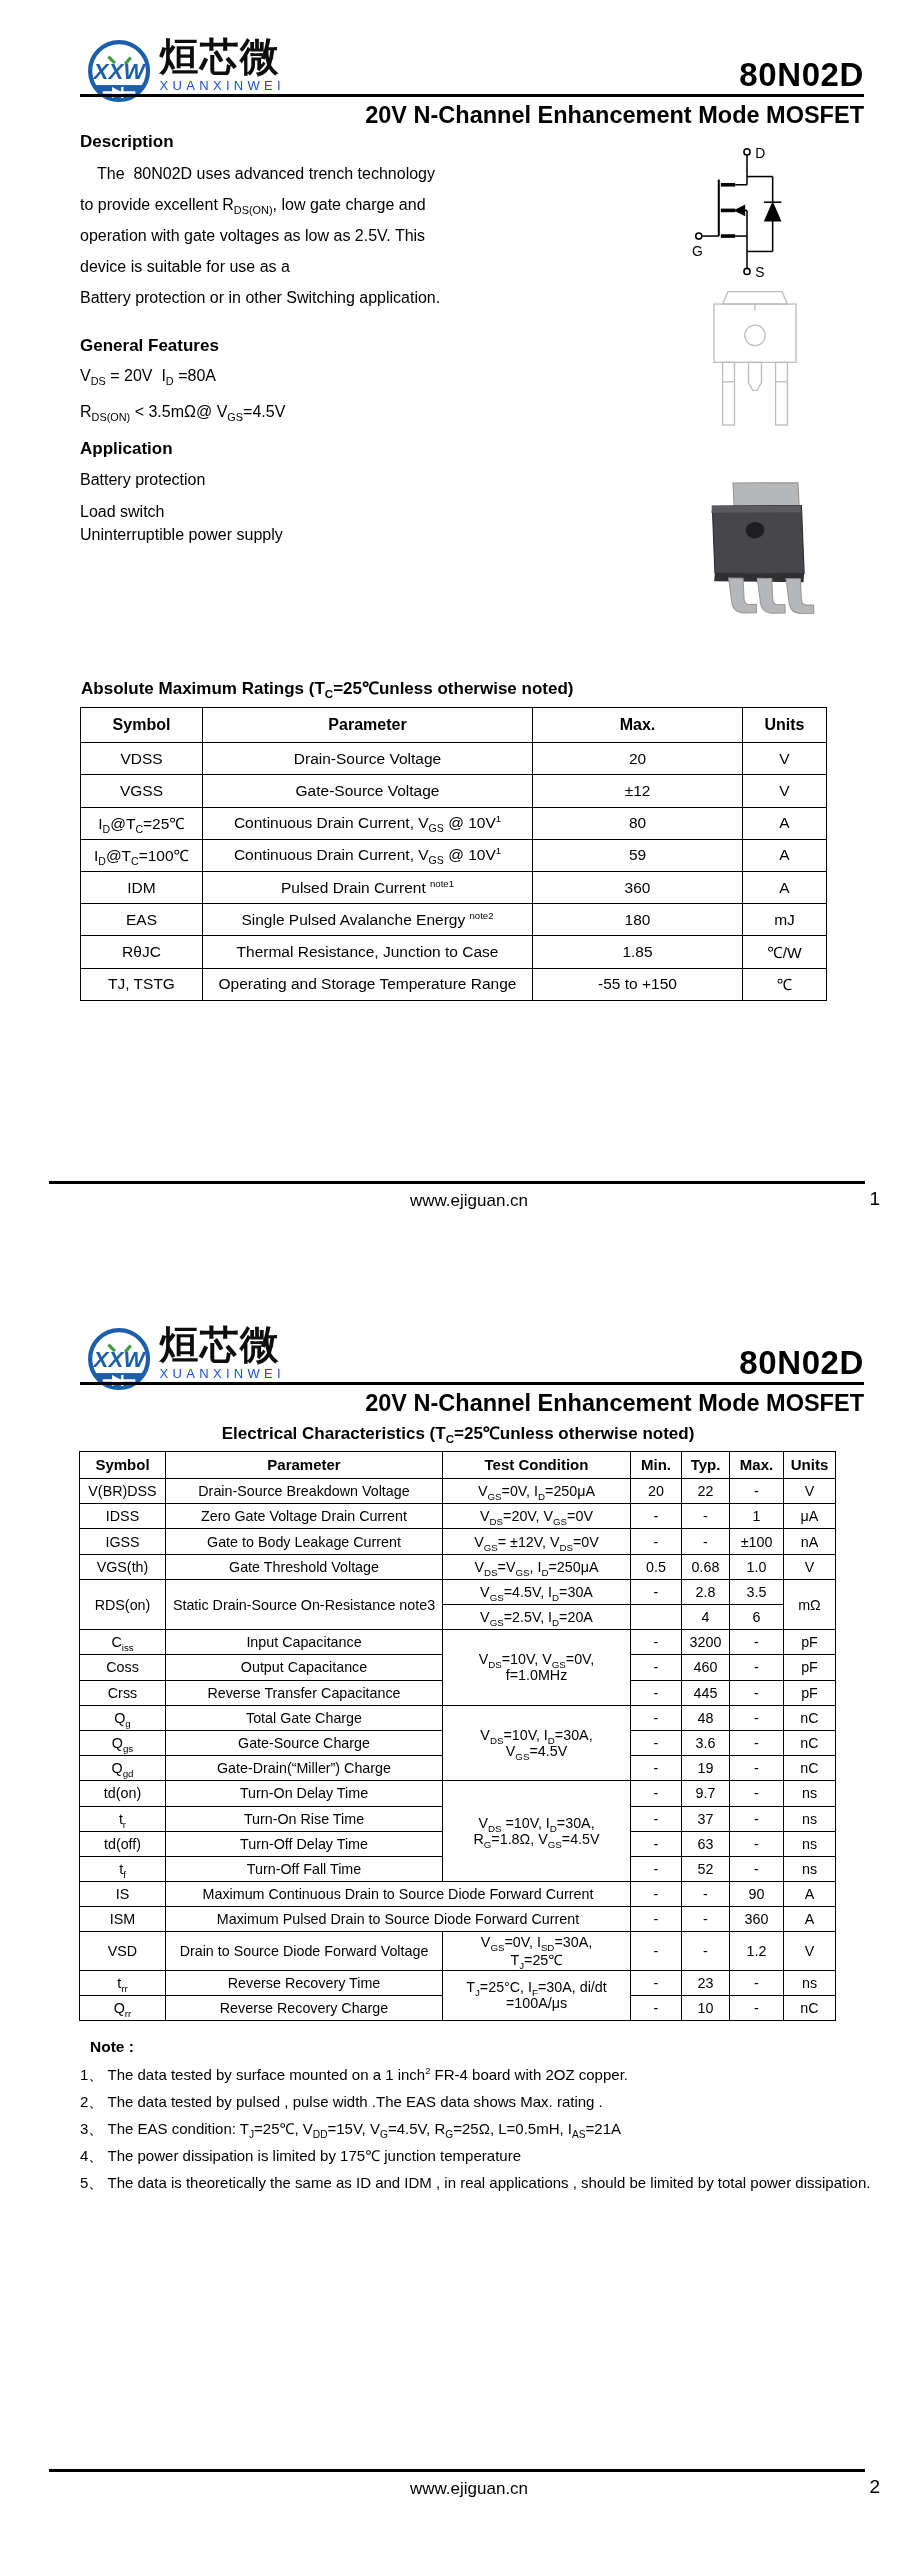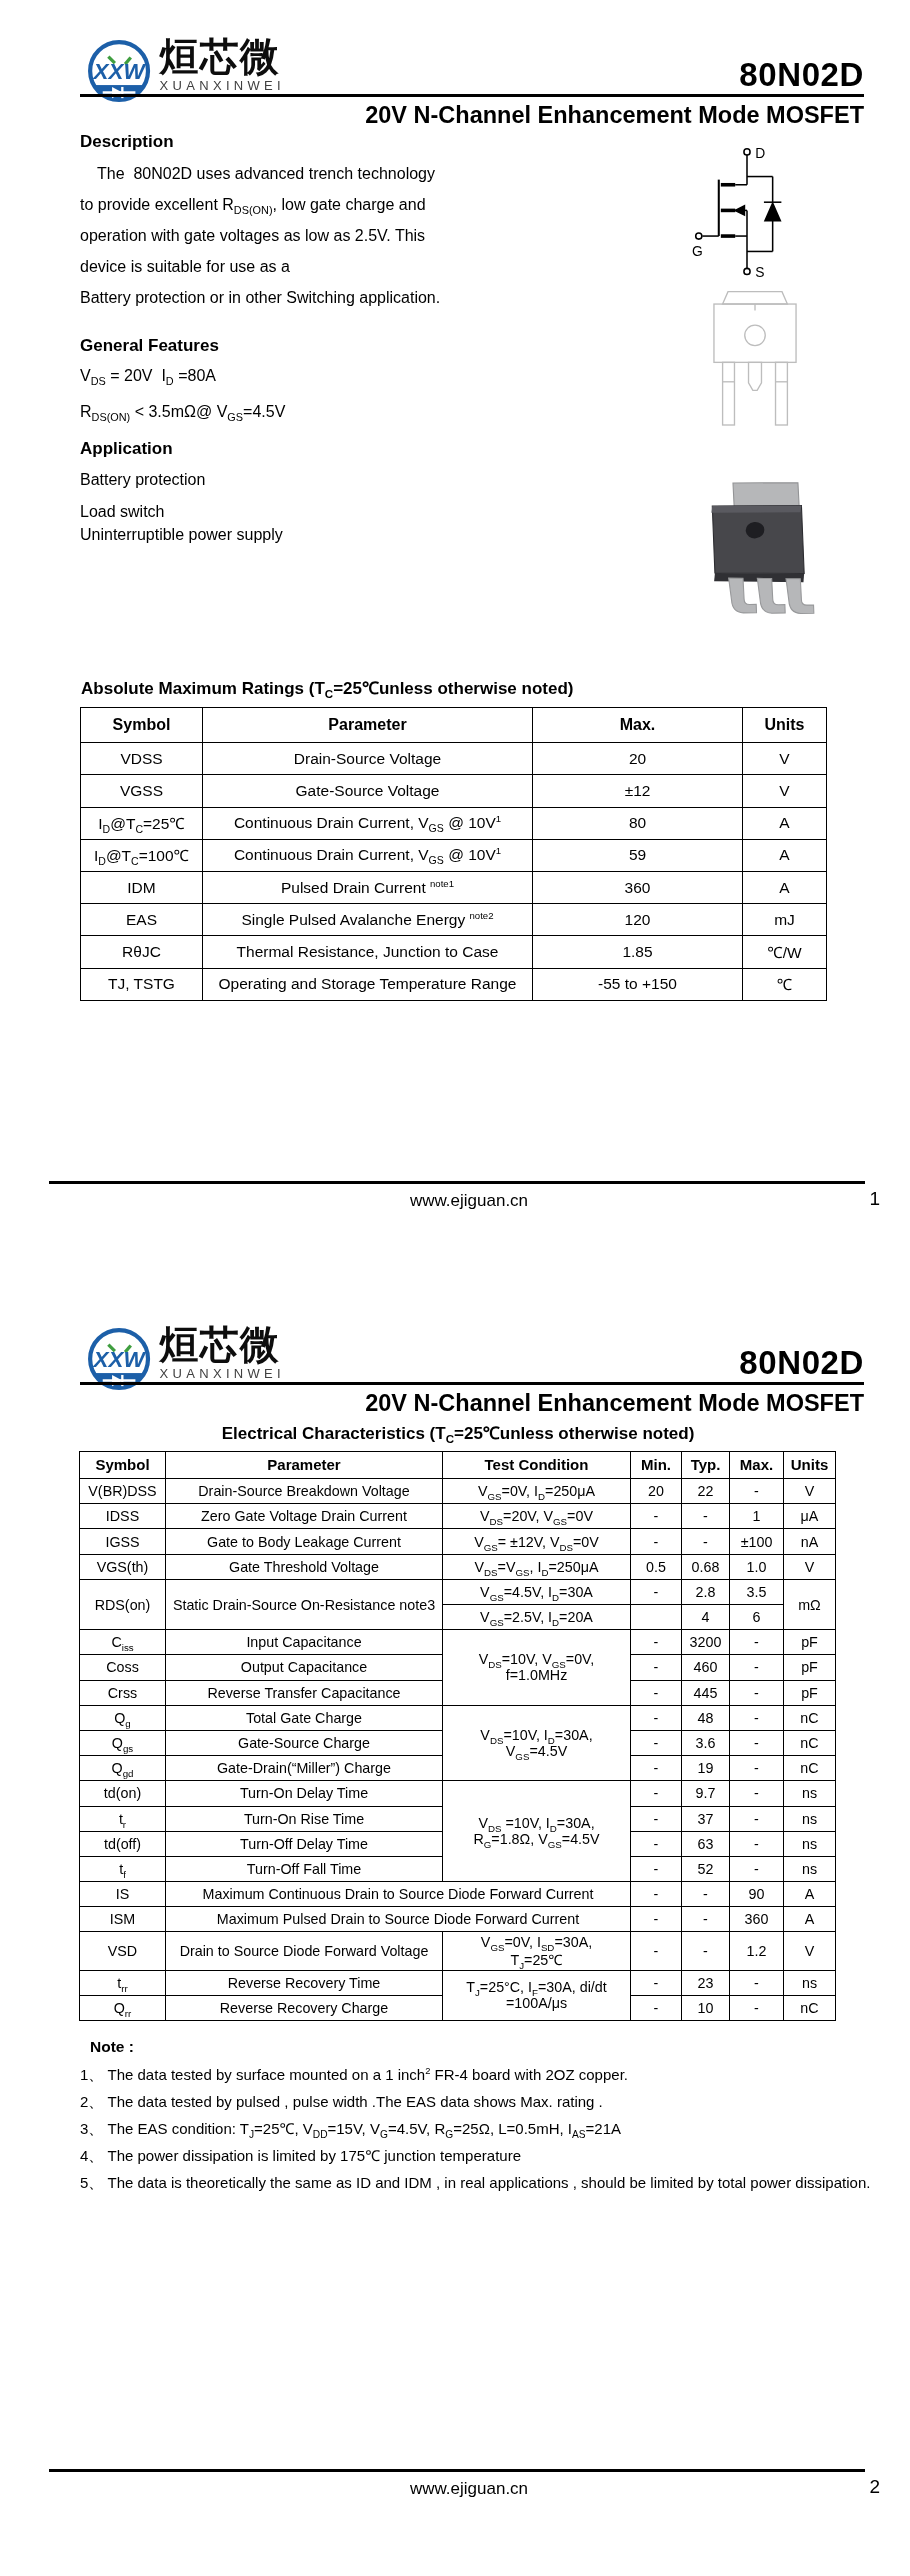--- a/index.html
+++ b/index.html
@@ -10,21 +10,21 @@
   body{width:910px;font-family:"Liberation Sans",sans-serif;color:#000;}
   .page{position:relative;width:910px;height:1288px;background:#fff;overflow:hidden;}
   sub{font-size:68%;line-height:0;}
   sup{font-size:62%;line-height:0;}
 
   
   .logo{position:absolute;left:85px;top:20.7px;display:flex;align-items:flex-start;margin-top:16px;}
   .logo-mark{width:70px;height:70px;flex:0 0 auto;}
   .logo-text{margin-left:4.6px;}
   .logo-cn{font-size:39px;font-weight:bold;line-height:1.02;letter-spacing:1.1px;color:#0d0d0d;}
-  .logo-en{font-size:13px;font-weight:500;letter-spacing:4.3px;color:#404040;margin-top:1.7px;}
+  .logo-en{font-size:13px;font-weight:500;letter-spacing:4.3px;color:#1d4ed8;margin-top:1.7px;}
   .partnum{position:absolute;right:46px;top:56px;font-size:33px;font-weight:700;letter-spacing:0.6px;}
   .hrule{position:absolute;left:80px;right:46px;top:94px;height:2.9px;background:#000;}
   .subtitle{position:absolute;right:46px;top:102px;font-size:23.5px;font-weight:700;}
 
   
   .sec-h{position:absolute;left:80px;font-size:17px;font-weight:700;margin:0;}
   .para{position:absolute;left:80px;width:379px;}
   .para .line{font-size:16px;line-height:16px;margin-bottom:15px;white-space:pre-wrap;}
   .para .indent{padding-left:17px;}
   .features .line{margin-bottom:19.5px;}
@@ -213,21 +213,21 @@
           </tr>
         <tr>
             <td>IDM</td>
             <td>Pulsed Drain Current <sup>note1</sup></td>
             <td>360</td>
             <td>A</td>
           </tr>
         <tr>
             <td>EAS</td>
             <td>Single Pulsed Avalanche Energy <sup>note2</sup></td>
-            <td>120</td>
+            <td>180</td>
             <td>mJ</td>
           </tr>
         <tr>
             <td>RθJC</td>
             <td>Thermal Resistance, Junction to Case</td>
             <td>1.85</td>
             <td>℃/W</td>
           </tr>
         <tr>
             <td>TJ, TSTG</td>

